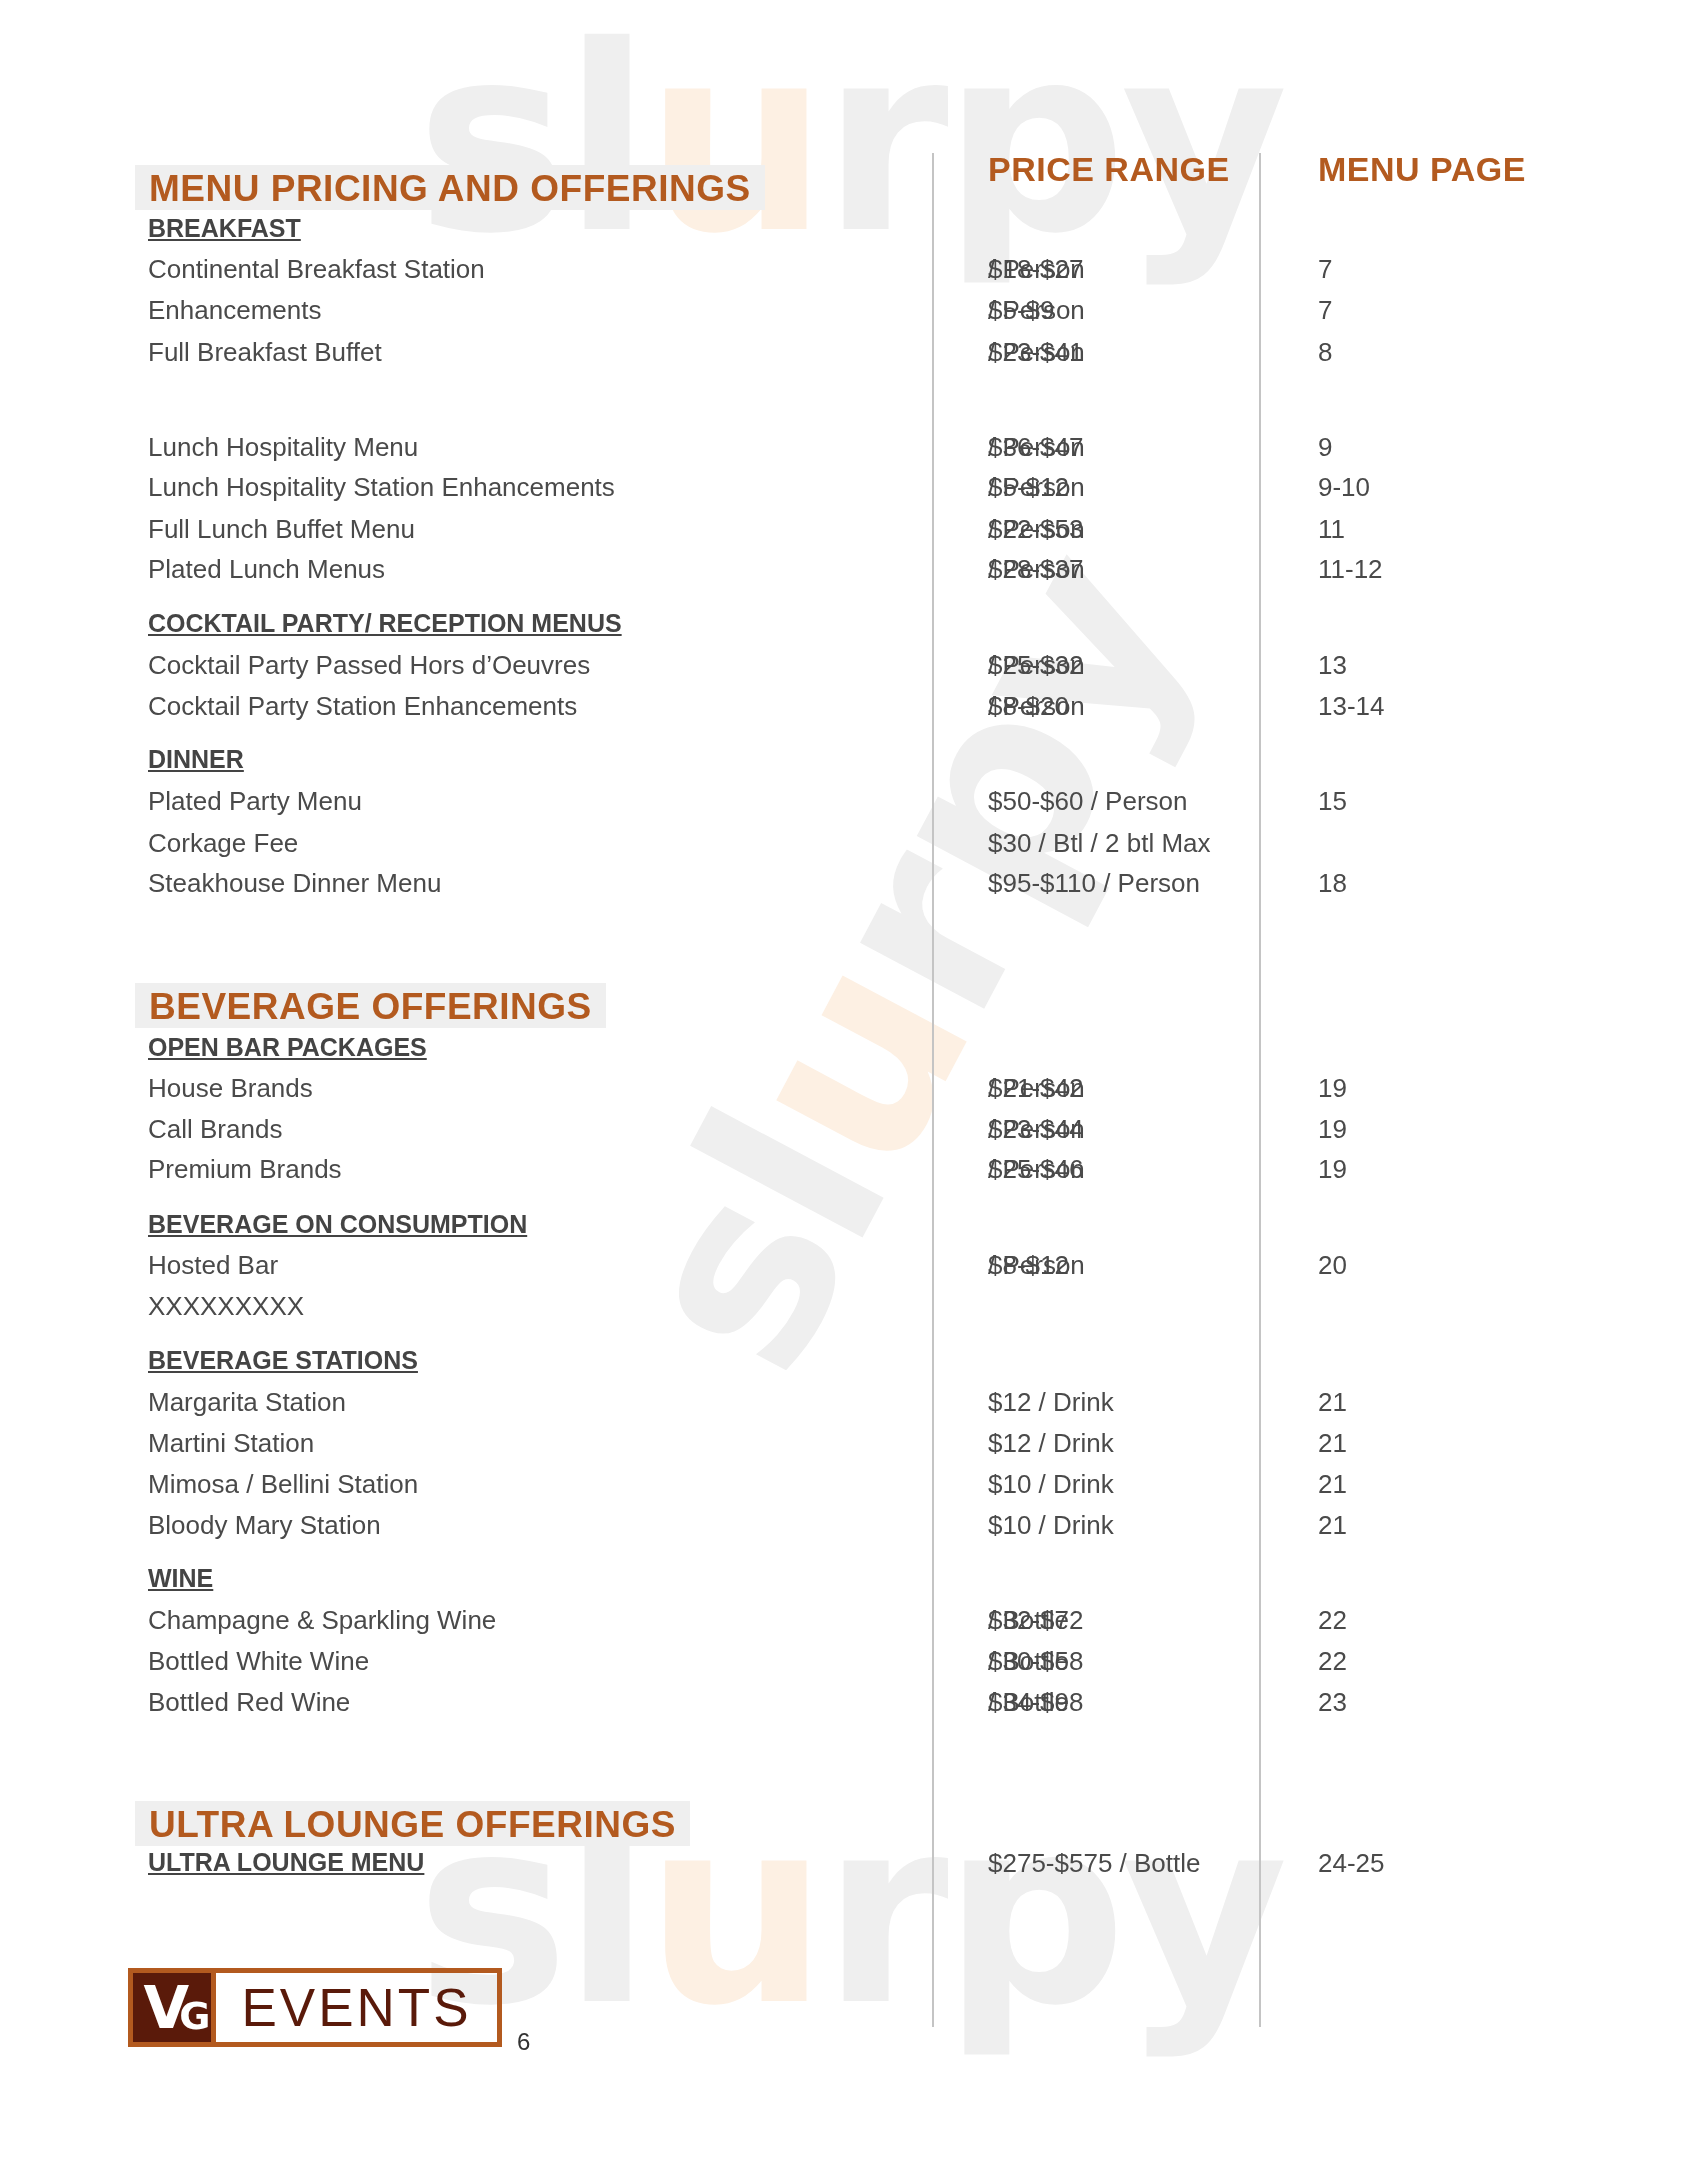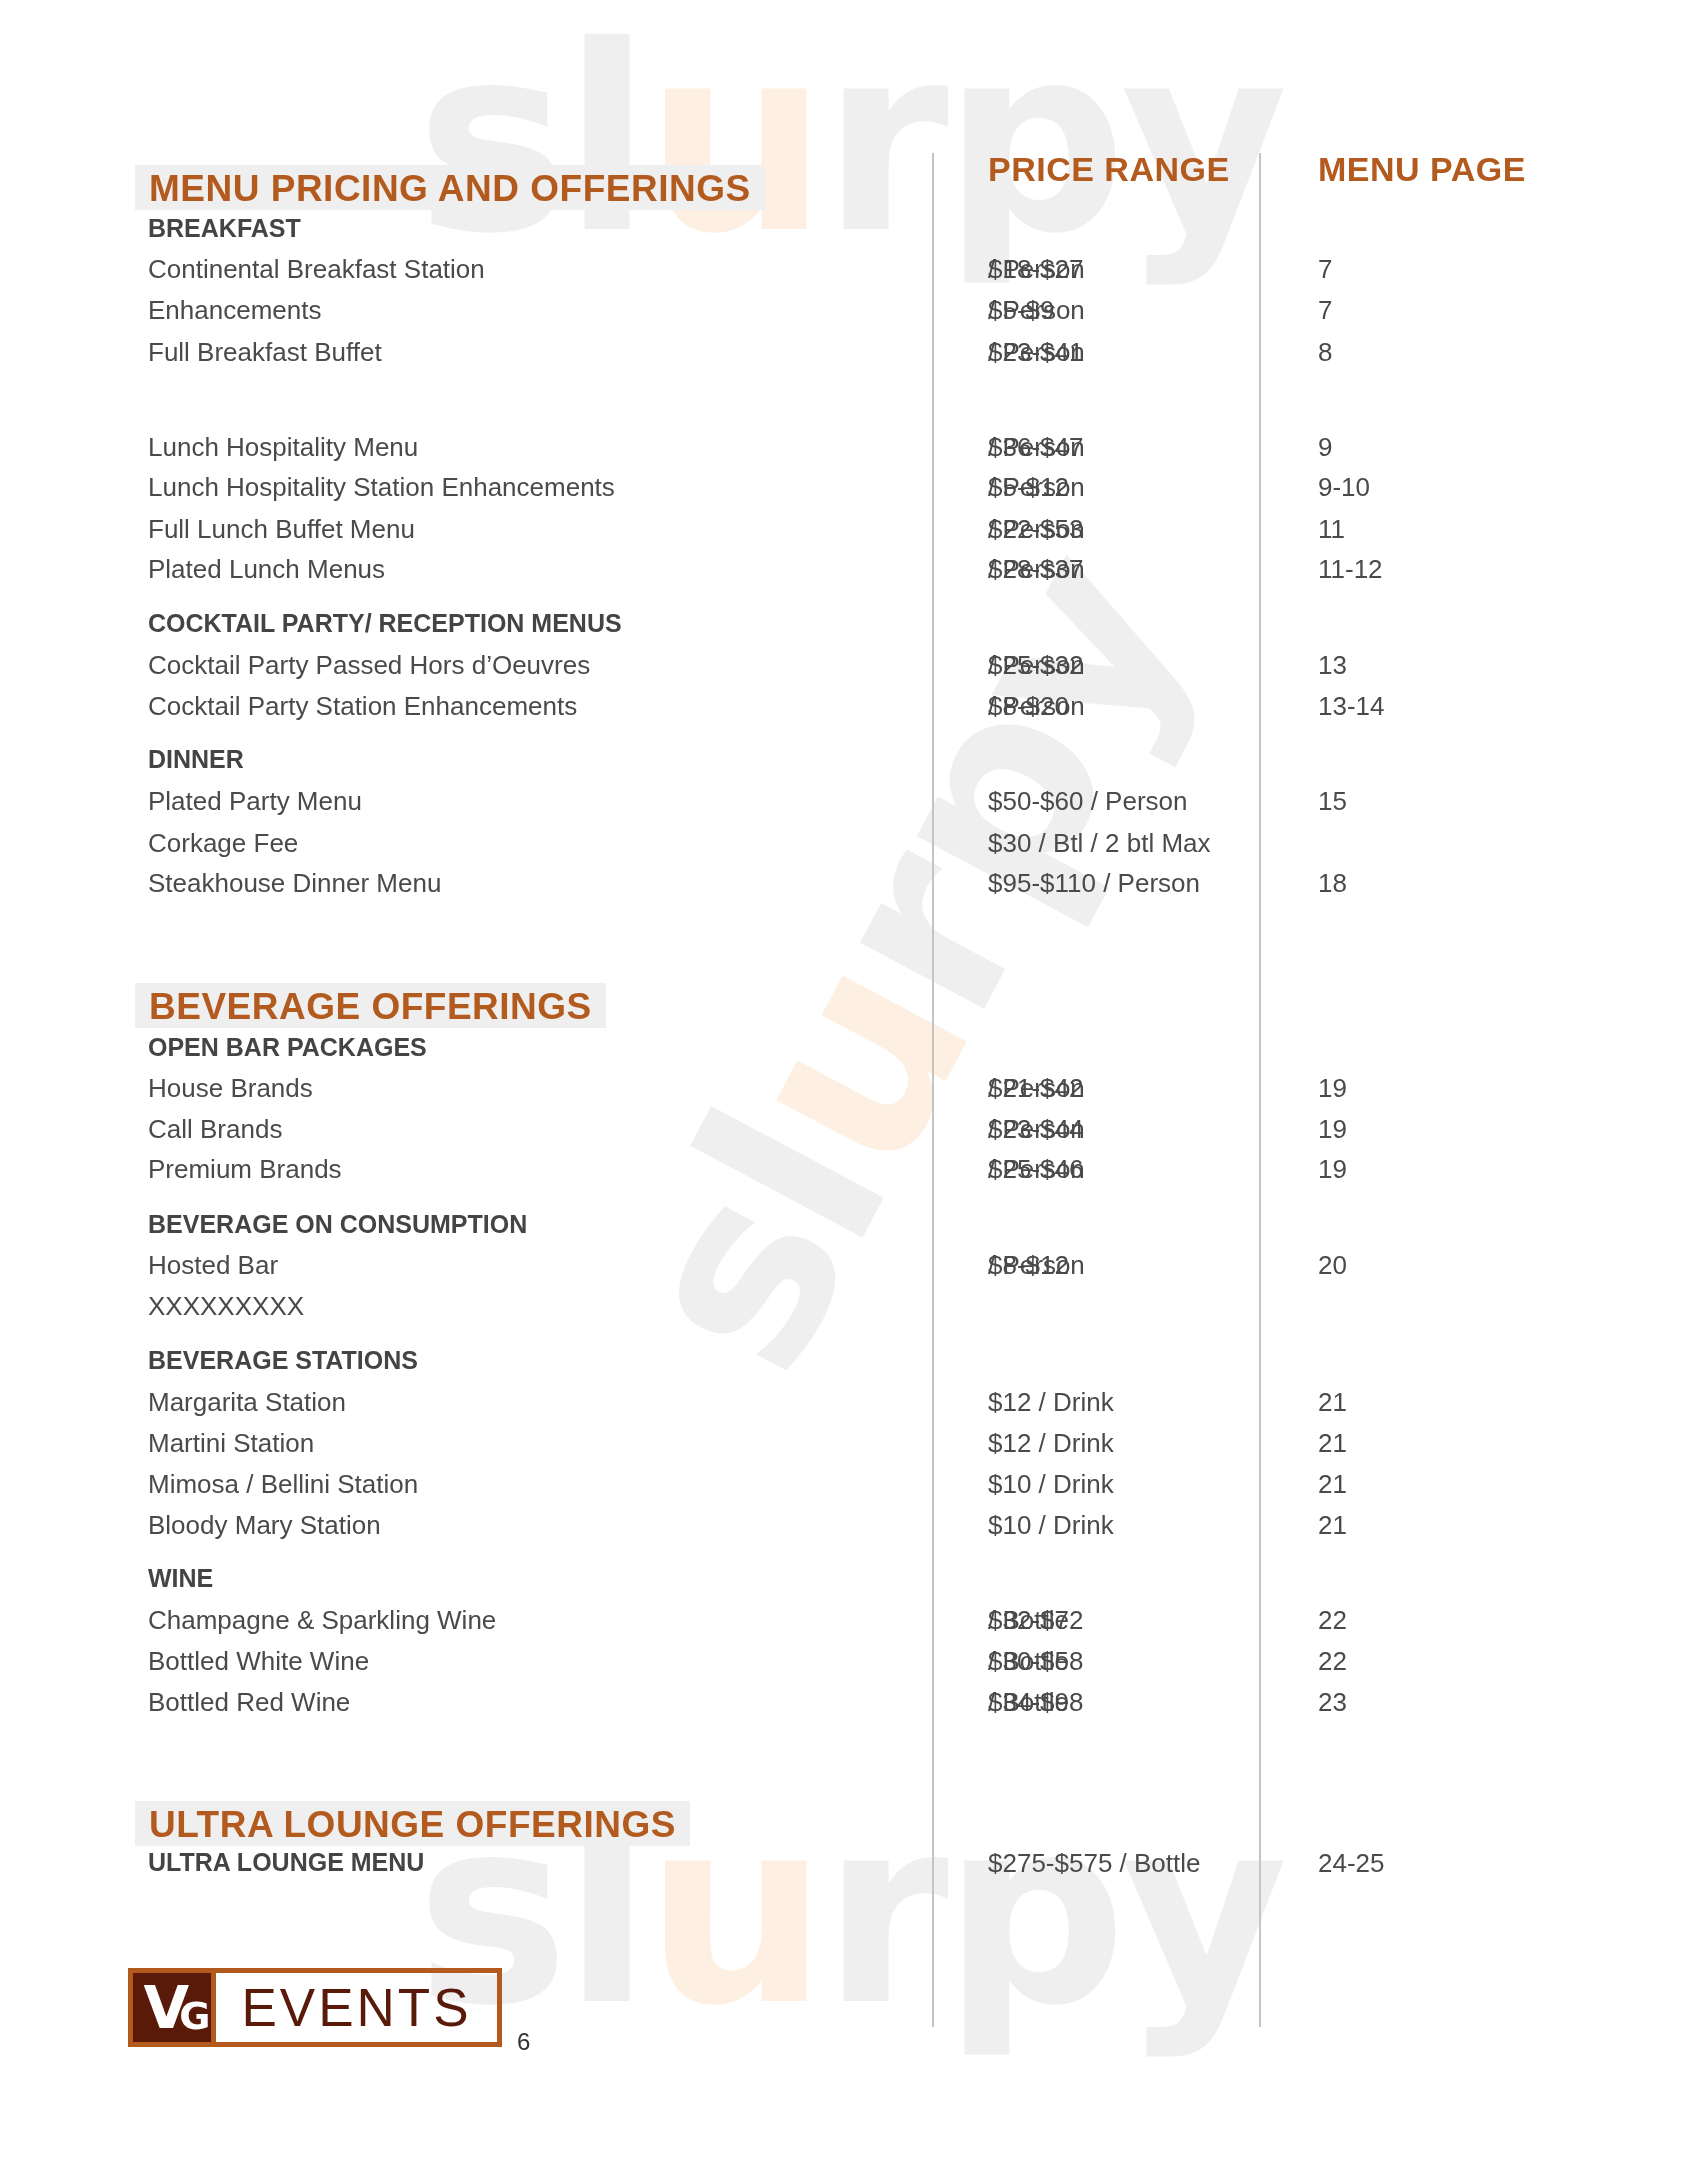--- a/index.html
+++ b/index.html
@@ -29,21 +29,21 @@
   .section-title {
     position: absolute; left: 135px; background: #efefef; padding: 0 14px;
     height: 45px; line-height: 47px; font-weight: bold; color: #b35a1f;
     font-size: 37px; letter-spacing: 0.5px; margin-top: 16px;
   }
   .row { position: absolute; left: 0; width: 1683px; height: 40px; font-size: 26px; }
   .row span { position: absolute; top: 0; white-space: nowrap; }
   .row .name { left: 148px; }
   .row .price { left: 988px; }
   .row .pg { left: 1318px; }
-  .row.cat .name { font-weight: bold; color: #444; font-size: 25px; }
+  .row.cat .name { font-weight: bold; color: #444; font-size: 25px; text-decoration: underline; }
   .price .amt { display: inline-block; min-width: 120px; }
   .logo {
     position: absolute; left: 128px; top: 1968px; width: 374px; height: 79px;
     border: 5px solid #b35a1f; box-sizing: border-box; display: flex; z-index: 2;
   }
   .logo .mark {
     width: 78px; background: #5a1a0a; color: #fff; font-weight: bold; font-size: 59px;
     display: flex; align-items: center; justify-content: center; letter-spacing: -10px;
     border-right: 5px solid #b35a1f; font-family: "DejaVu Sans", sans-serif;
   }

